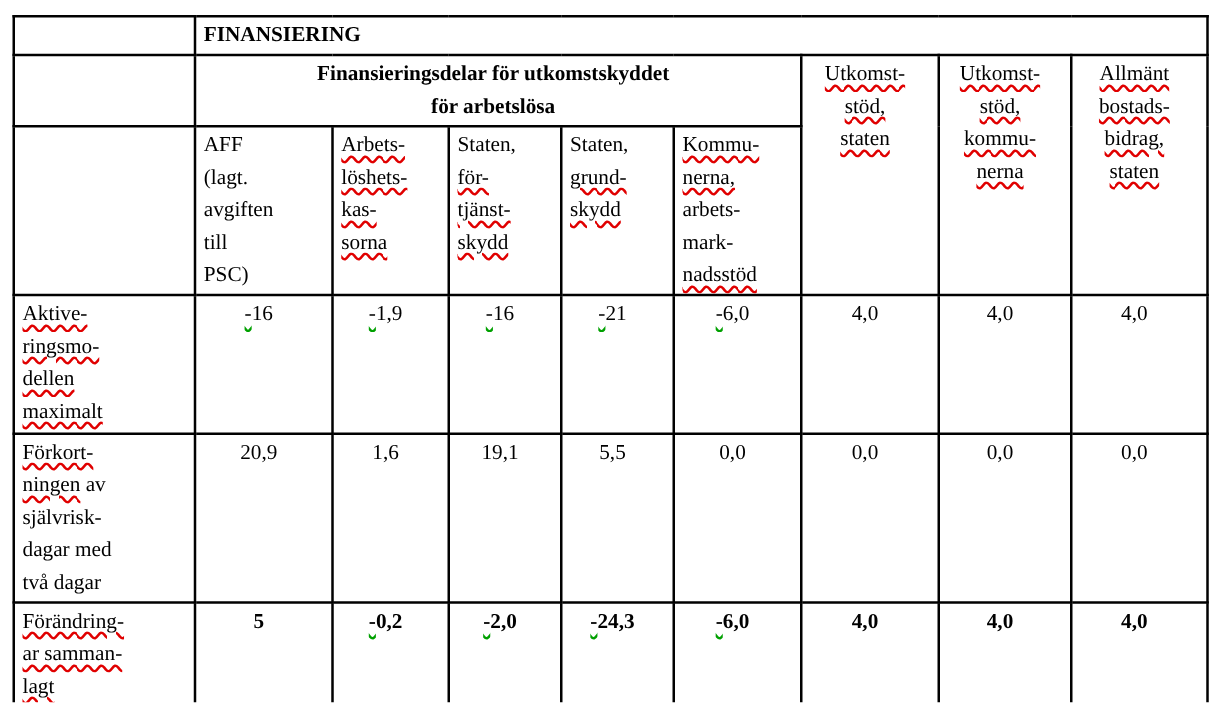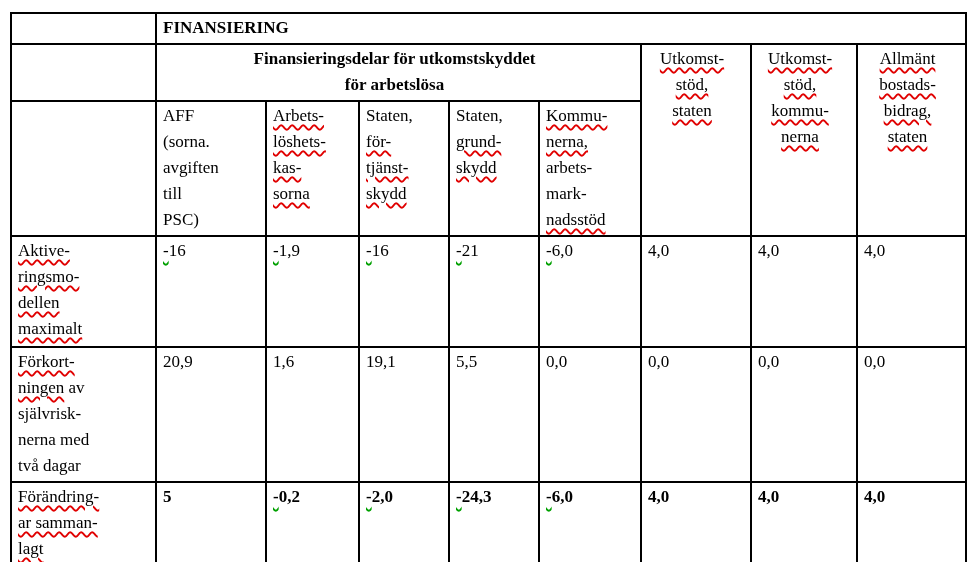--- a/index.html
+++ b/index.html
@@ -60,21 +60,21 @@
     font-weight: normal;
     font-size: 17px;
     line-height: 25px;
   }
   td.label {
     font-size: 17px;
     line-height: 26px;
   }
   td.num {
     vertical-align: bottom;
-    text-align: left;
+    text-align: center;
     padding-right: 7px;
     font-size: 18px;
     line-height: 25px;
   }
   td.num.bold { font-weight: bold; }
 
   .line { white-space: nowrap; }
 
   .mark-sp {
     text-decoration-line: underline;
@@ -135,21 +135,21 @@
             <div class="line" data-name="text-line"><span class="mark-sp" data-name="text-run">Allmänt</span></div>
             <div class="line" data-name="text-line"><span class="mark-sp" data-name="text-run">bostads-</span></div>
             <div class="line" data-name="text-line"><span class="mark-sp" data-name="text-run">bidrag,</span></div>
             <div class="line" data-name="text-line"><span class="mark-sp" data-name="text-run">staten</span></div>
           </td>
         </tr>
         <tr data-name="row-colheads">
           <td class="label" data-name="cell-corner-empty-3"></td>
           <td class="colhead" data-name="cell-head-aff">
             <div class="line" data-name="text-line"><span data-name="text-run">AFF</span></div>
-            <div class="line" data-name="text-line"><span data-name="text-run">(sorna.</span></div>
+            <div class="line" data-name="text-line"><span data-name="text-run">(lagt.</span></div>
             <div class="line" data-name="text-line"><span data-name="text-run">avgiften</span></div>
             <div class="line" data-name="text-line"><span data-name="text-run">till</span></div>
             <div class="line" data-name="text-line"><span data-name="text-run">PSC)</span></div>
           </td>
           <td class="colhead" data-name="cell-head-arbetsloshetskassorna">
             <div class="line" data-name="text-line"><span class="mark-sp" data-name="text-run">Arbets-</span></div>
             <div class="line" data-name="text-line"><span class="mark-sp" data-name="text-run">löshets-</span></div>
             <div class="line" data-name="text-line"><span class="mark-sp" data-name="text-run">kas-</span></div>
             <div class="line" data-name="text-line"><span class="mark-sp" data-name="text-run">sorna</span></div>
           </td>
@@ -202,21 +202,21 @@
           </td>
           <td class="num" data-name="cell-value-aktivering-bostadsbidrag">
             <div class="line" data-name="text-line"><span data-name="text-run">4,0</span></div>
           </td>
         </tr>
         <tr data-name="row-forkortningen">
           <td class="label" data-name="cell-label-forkortningen">
             <div class="line" data-name="text-line"><span class="mark-sp" data-name="text-run">Förkort-</span></div>
             <div class="line" data-name="text-line"><span class="mark-sp" data-name="text-run">ningen</span><span data-name="text-run"> av</span></div>
             <div class="line" data-name="text-line"><span data-name="text-run">självrisk-</span></div>
-            <div class="line" data-name="text-line"><span data-name="text-run">nerna med</span></div>
+            <div class="line" data-name="text-line"><span data-name="text-run">dagar med</span></div>
             <div class="line" data-name="text-line"><span data-name="text-run">två dagar</span></div>
           </td>
           <td class="num" data-name="cell-value-forkortning-aff">
             <div class="line" data-name="text-line"><span data-name="text-run">20,9</span></div>
           </td>
           <td class="num" data-name="cell-value-forkortning-kassorna">
             <div class="line" data-name="text-line"><span data-name="text-run">1,6</span></div>
           </td>
           <td class="num" data-name="cell-value-forkortning-fortjanst">
             <div class="line" data-name="text-line"><span data-name="text-run">19,1</span></div>

